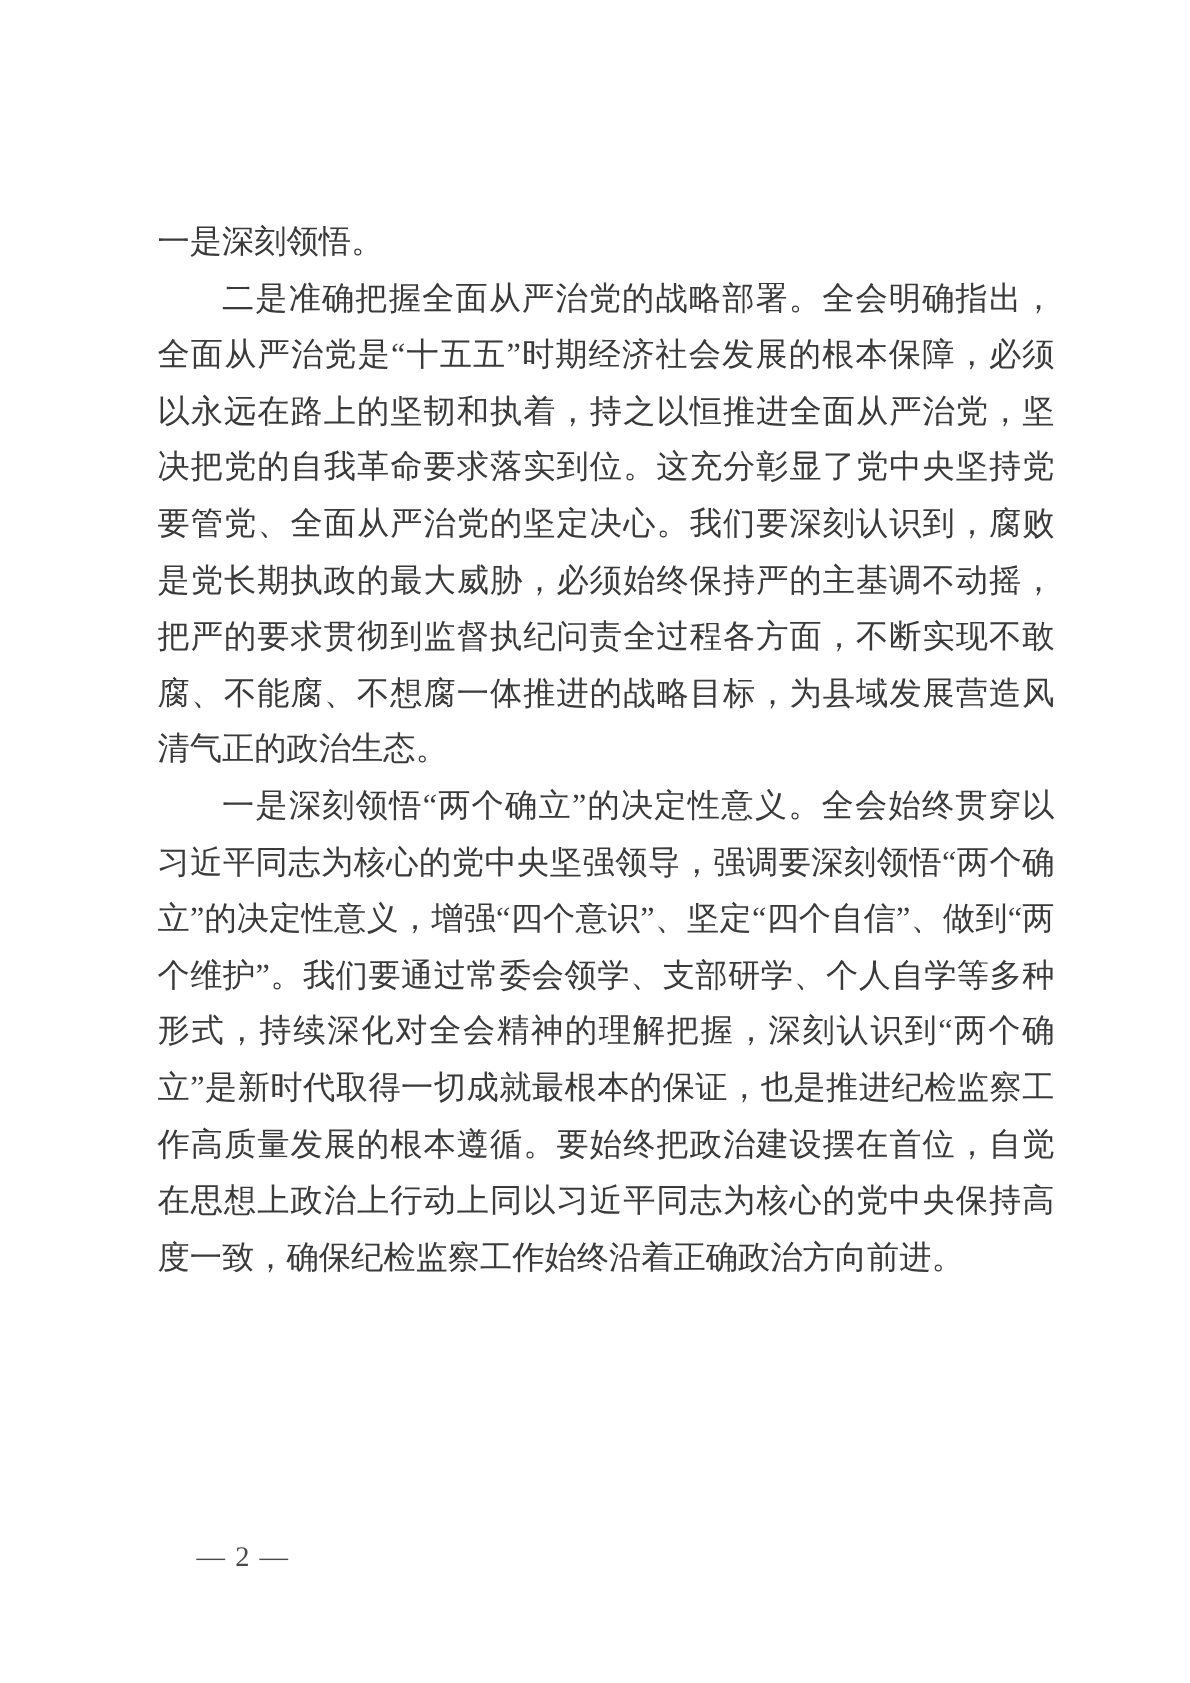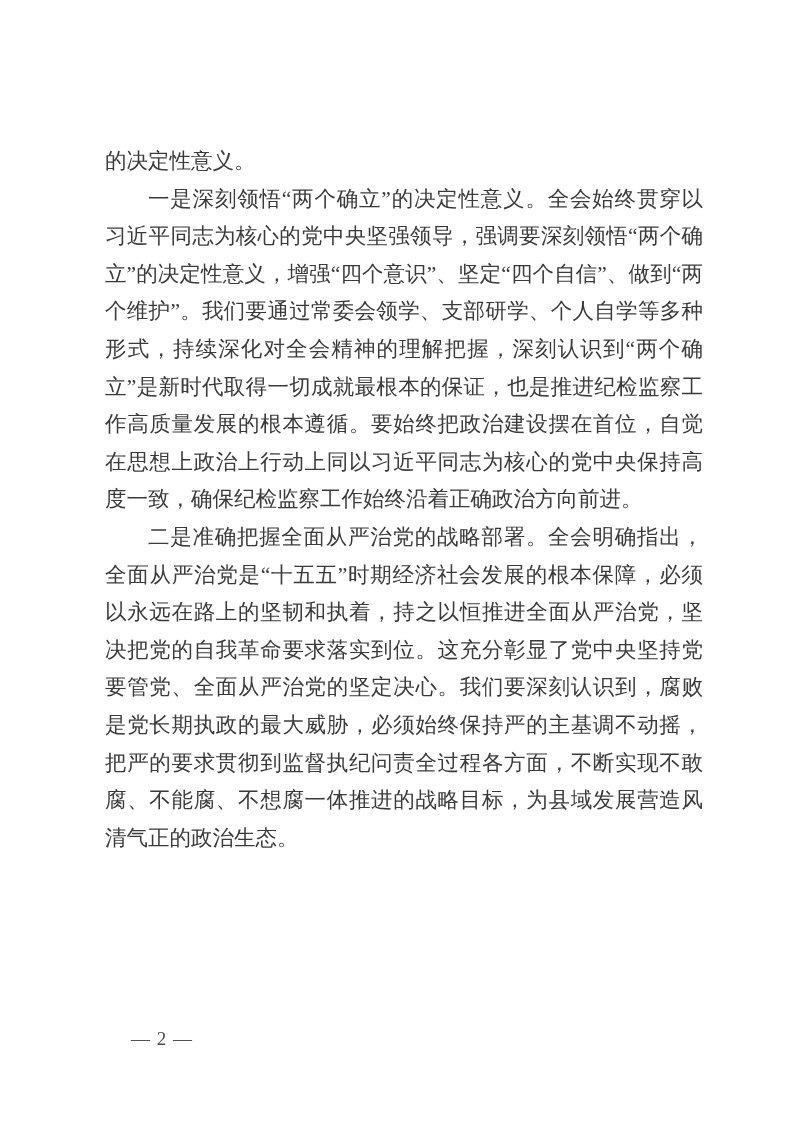--- a/index.html
+++ b/index.html
@@ -43,20 +43,20 @@
     letter-spacing: 1px;
     white-space: pre;
   }
 </style>
 </head>
 <body>
 
 <div class="page">
 
   <div class="content">
-    <p>的决定性意义。</p>
+    <p>一是深刻领悟。</p>
+    <p class="indent">二是准确把握全面从严治党的战略部署。全会明确指出，全面从严治党是“十五五”时期经济社会发展的根本保障，必须以永远在路上的坚韧和执着，持之以恒推进全面从严治党，坚决把党的自我革命要求落实到位。这充分彰显了党中央坚持党要管党、全面从严治党的坚定决心。我们要深刻认识到，腐败是党长期执政的最大威胁，必须始终保持严的主基调不动摇，把严的要求贯彻到监督执纪问责全过程各方面，不断实现不敢腐、不能腐、不想腐一体推进的战略目标，为县域发展营造风清气正的政治生态。</p>
     <p class="indent">一是深刻领悟“两个确立”的决定性意义。全会始终贯穿以习近平同志为核心的党中央坚强领导，强调要深刻领悟“两个确立”的决定性意义，增强“四个意识”、坚定“四个自信”、做到“两个维护”。我们要通过常委会领学、支部研学、个人自学等多种形式，持续深化对全会精神的理解把握，深刻认识到“两个确立”是新时代取得一切成就最根本的保证，也是推进纪检监察工作高质量发展的根本遵循。要始终把政治建设摆在首位，自觉在思想上政治上行动上同以习近平同志为核心的党中央保持高度一致，确保纪检监察工作始终沿着正确政治方向前进。</p>
-    <p class="indent">二是准确把握全面从严治党的战略部署。全会明确指出，全面从严治党是“十五五”时期经济社会发展的根本保障，必须以永远在路上的坚韧和执着，持之以恒推进全面从严治党，坚决把党的自我革命要求落实到位。这充分彰显了党中央坚持党要管党、全面从严治党的坚定决心。我们要深刻认识到，腐败是党长期执政的最大威胁，必须始终保持严的主基调不动摇，把严的要求贯彻到监督执纪问责全过程各方面，不断实现不敢腐、不能腐、不想腐一体推进的战略目标，为县域发展营造风清气正的政治生态。</p>
   </div>
 
   <div class="footer">— 2 —</div>
 
 </div>
 
 </body></html>

